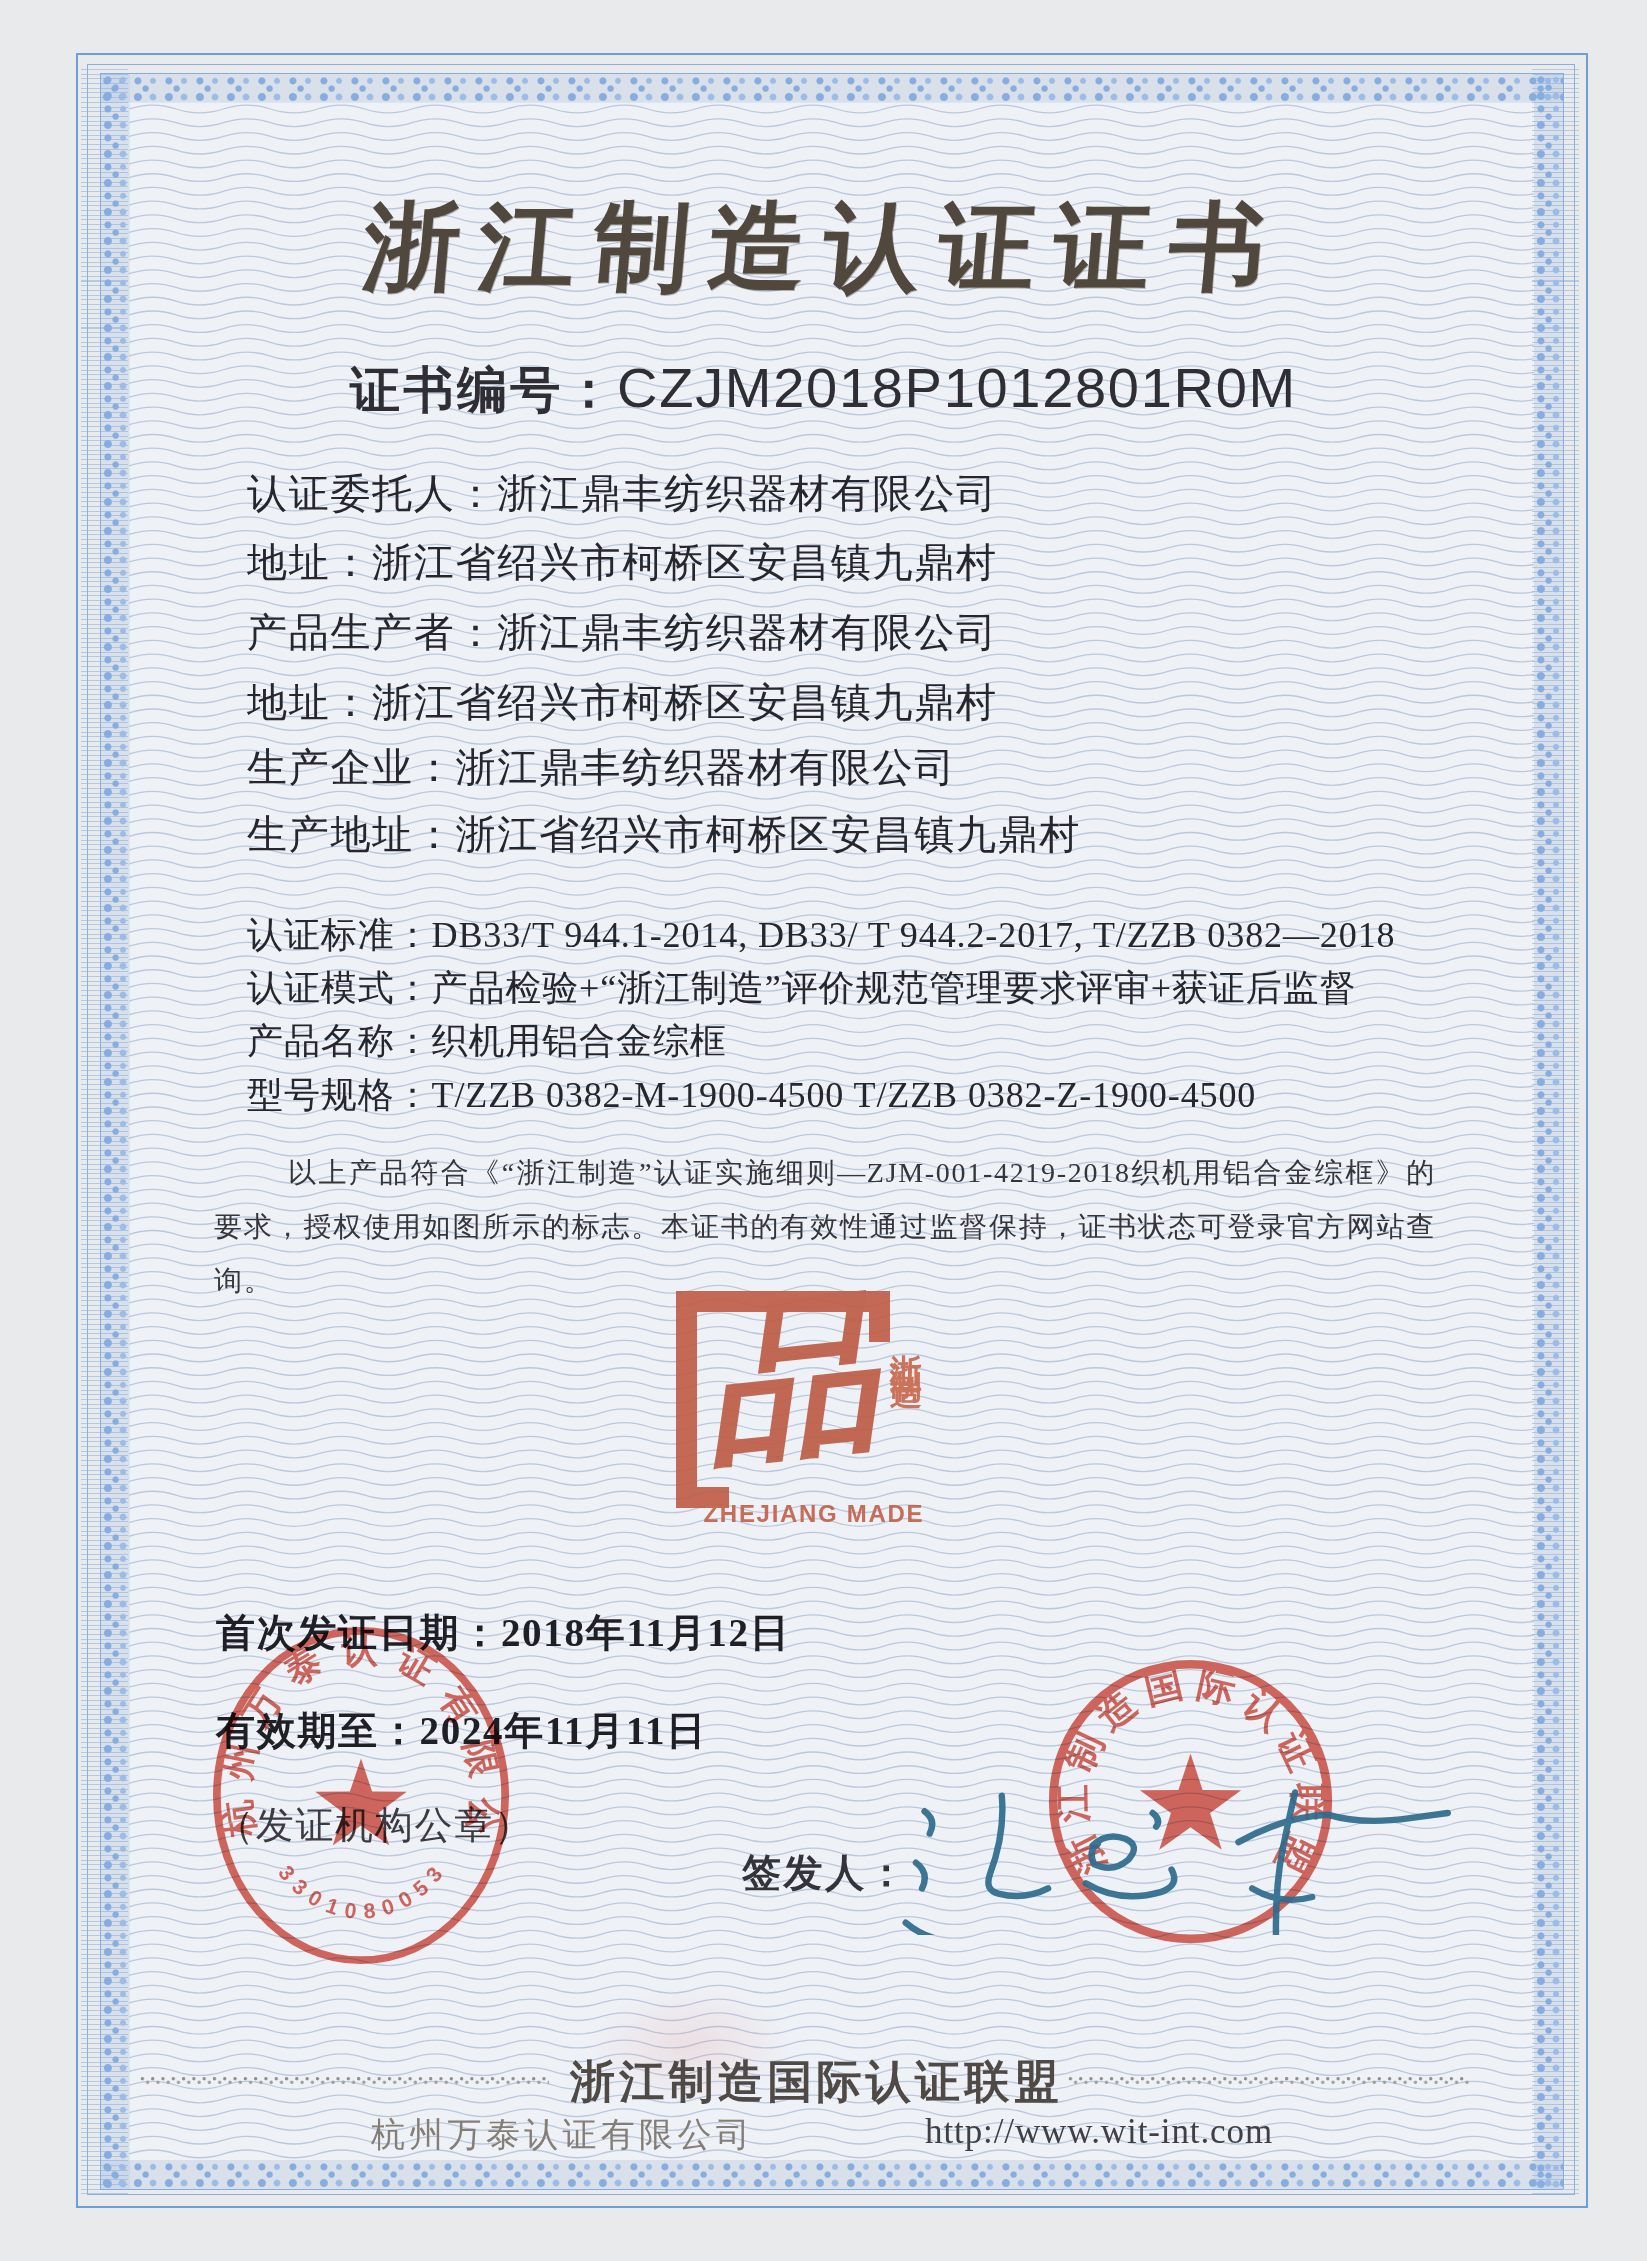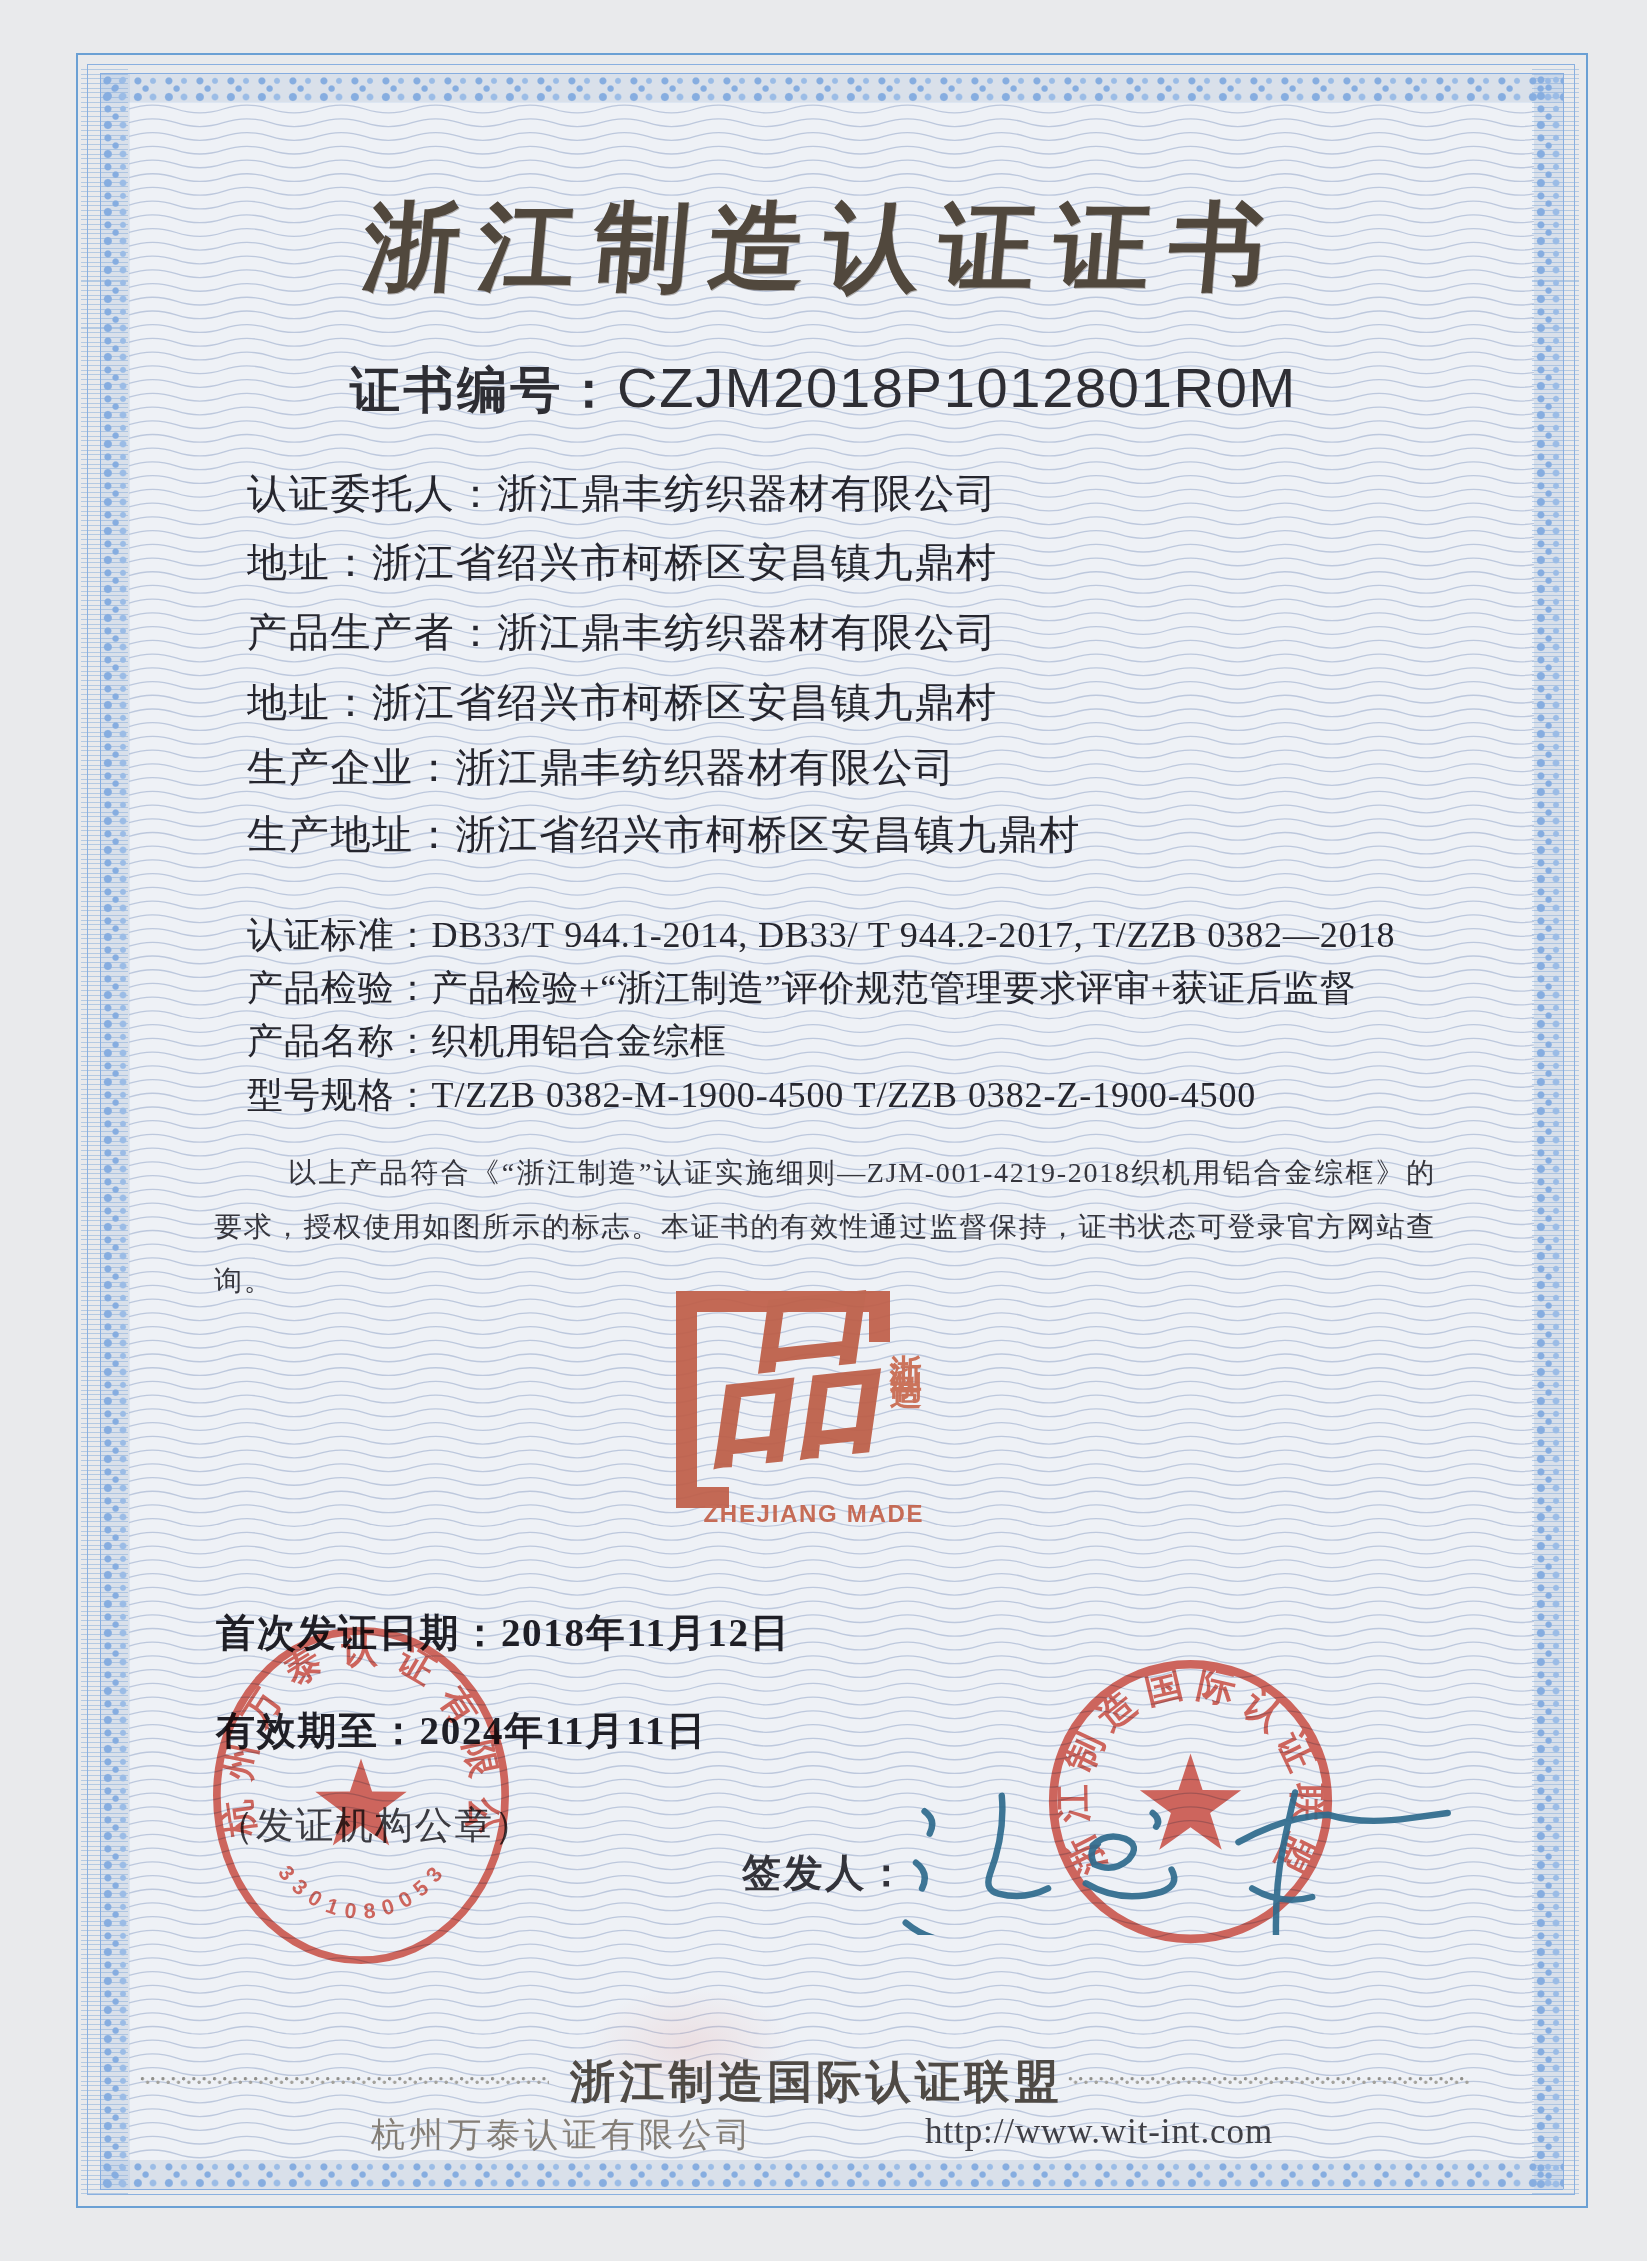--- a/index.html
+++ b/index.html
@@ -103,21 +103,21 @@
   </div>
 
   <div class="line info serif" style="top:466px"><span>认证委托人：</span><span>浙江鼎丰纺织器材有限公司</span></div>
   <div class="line info serif" style="top:535px"><span>地址：</span><span>浙江省绍兴市柯桥区安昌镇九鼎村</span></div>
   <div class="line info serif" style="top:605px"><span>产品生产者：</span><span>浙江鼎丰纺织器材有限公司</span></div>
   <div class="line info serif" style="top:675px"><span>地址：</span><span>浙江省绍兴市柯桥区安昌镇九鼎村</span></div>
   <div class="line info serif" style="top:740px"><span>生产企业：</span><span>浙江鼎丰纺织器材有限公司</span></div>
   <div class="line info serif" style="top:807px"><span>生产地址：</span><span>浙江省绍兴市柯桥区安昌镇九鼎村</span></div>
 
   <div class="line spec serif" style="top:911px"><span>认证标准：</span><span>DB33/T 944.1-2014, DB33/ T 944.2-2017, T/ZZB 0382—2018</span></div>
-  <div class="line spec serif" style="top:964px"><span>产品检验：</span><span>产品检验+“浙江制造”评价规范管理要求评审+获证后监督</span></div>
+  <div class="line spec serif" style="top:964px"><span>认证模式：</span><span>产品检验+“浙江制造”评价规范管理要求评审+获证后监督</span></div>
   <div class="line spec serif" style="top:1017px"><span>产品名称：</span><span>织机用铝合金综框</span></div>
   <div class="line spec serif" style="top:1071px"><span>型号规格：</span><span>T/ZZB 0382-M-1900-4500  T/ZZB 0382-Z-1900-4500</span></div>
 
   <div class="para serif">以上产品符合《“浙江制造”认证实施细则—ZJM-001-4219-2018织机用铝合金综框》的要求，授权使用如图所示的标志。本证书的有效性通过监督保持，证书状态可登录官方网站查询。</div>
 
   <div class="logo">
     <div class="bar logo-topbar"></div>
     <div class="bar logo-hook"></div>
     <div class="bar logo-leftbar"></div>
     <div class="bar logo-stub"></div>

